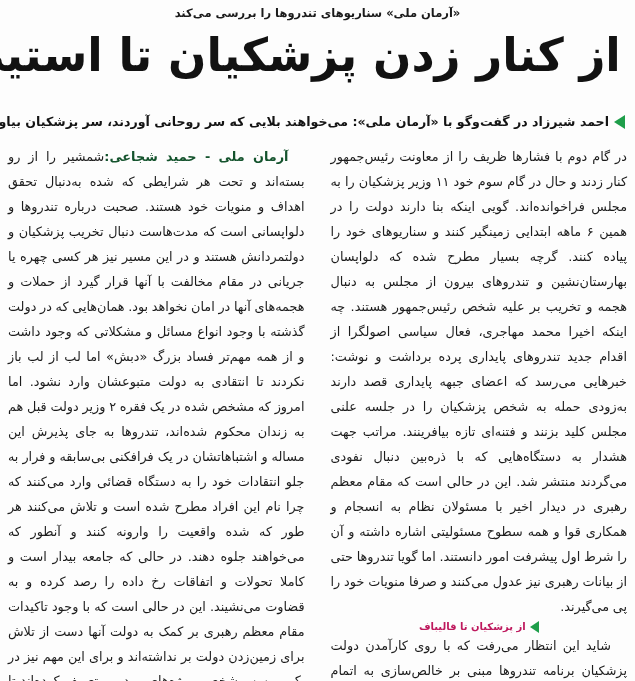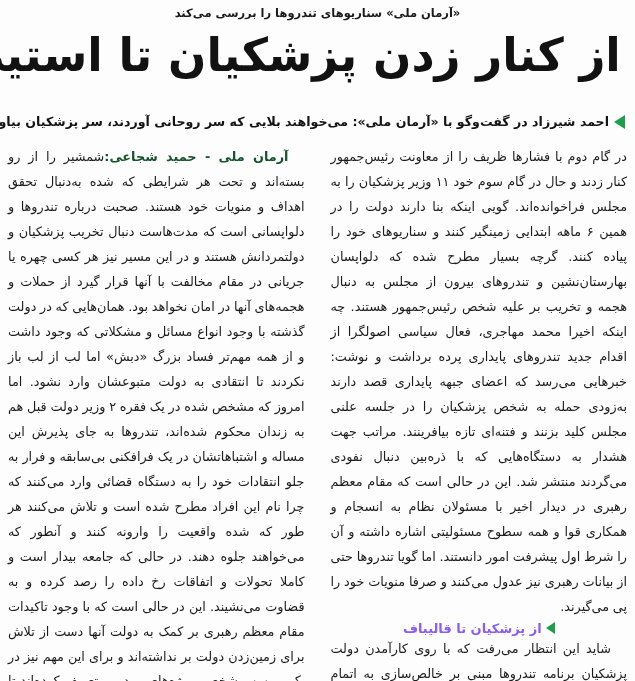--- a/index.html
+++ b/index.html
@@ -116,24 +116,24 @@
     justify-content: center;
     gap: 4px;
     margin: 1px 0 1px 0;
   }
   .subhead-row .tri-green {
     border-top-width: 6px;
     border-bottom-width: 6px;
     border-right-width: 9px;
   }
   .subhead-text {
-    font-size: 13px;
+    font-size: 10px;
     font-weight: 900;
     letter-spacing: -0.6px;
-    color: #8b5cf6;
+    color: #be185d;
     white-space: nowrap;
   }
 </style>
 </head>
 <body>
 
 <div class="page">
 
   <div class="kicker">«آرمان ملی» سناریوهای تندروها را بررسی می‌کند</div>
 

